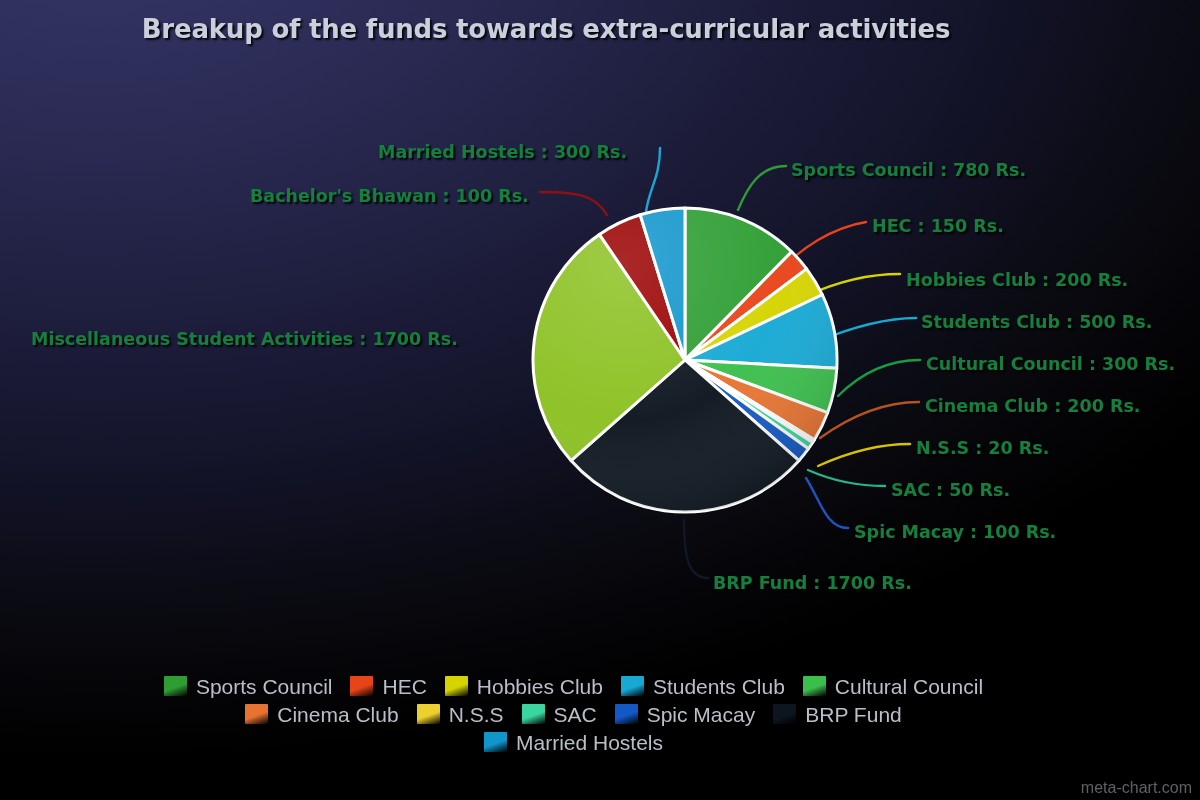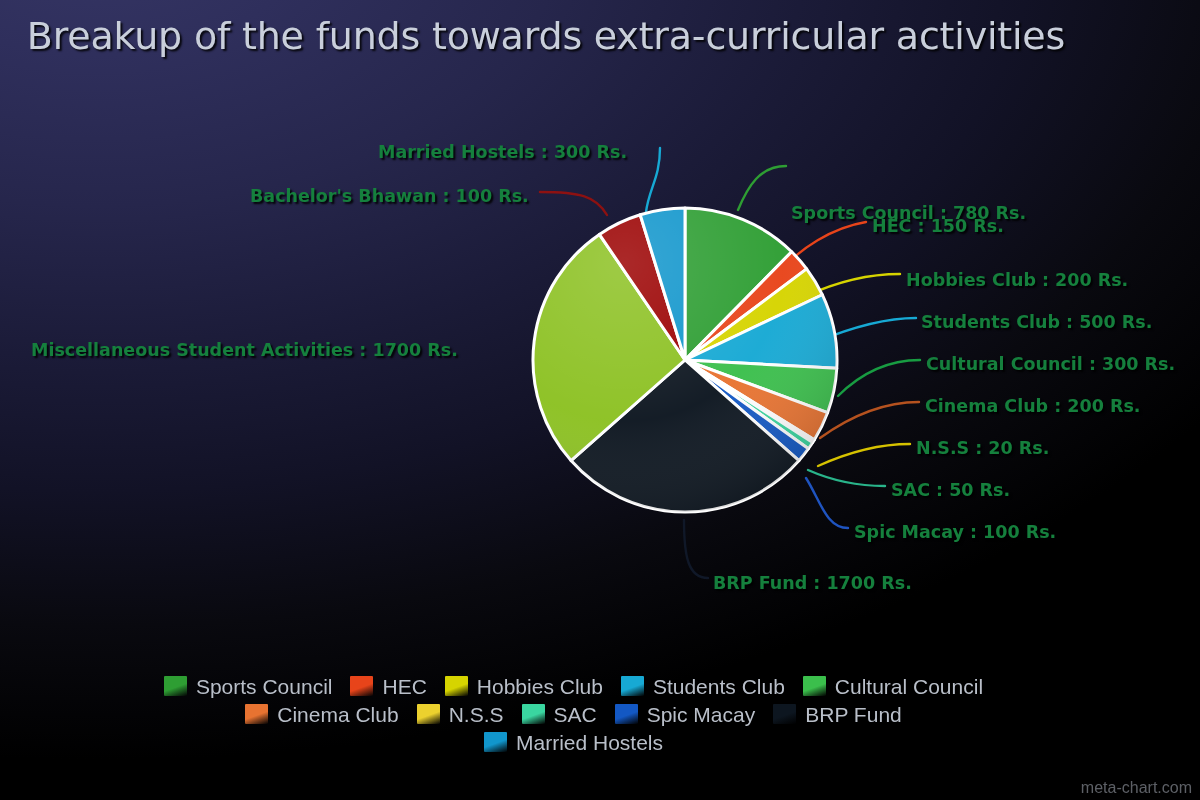--- a/index.html
+++ b/index.html
@@ -19,22 +19,22 @@
     position: absolute;
     inset: 0;
     background: radial-gradient(ellipse 115% 105% at 8% -10%, #373766 0%, #2f2f5c 16%, #26264c 34%, #1b1b38 52%, #121226 68%, #09090f 84%, #000000 100%);
   }
   #chart-title {
     position: absolute;
     top: 14px;
     left: 0;
     width: 1092px;
     text-align: center;
-    font-size: 38px;
-    font-weight: normal;
+    font-size: 26px;
+    font-weight: bold;
     color: #c9cfdb;
     letter-spacing: -0.2px;
     text-shadow: 2px 2px 2px rgba(0,0,0,0.85);
     font-family: "DejaVu Sans", sans-serif;
   }
   #pie-svg {
     position: absolute;
     top: 0;
     left: 0;
   }
@@ -156,31 +156,31 @@
         <path d="M 685 360 L 640.20 214.75 A 152 152 0 0 1 685.00 208.00 Z" fill="#1196cc" stroke="#ffffff" stroke-width="3" stroke-linejoin="round">
           <title>Married Hostels : 300 Rs.</title>
         </path>
       </g>
     <circle id="pie-sheen" fill="url(#sheen)" pointer-events="none" cx="685" cy="360" r="152"></circle>
   </svg>
 
   <div id="callout-layer">
       <div class="pie-label" style="left: 378px; top: 142px;">Married Hostels : 300 Rs.</div>
       <div class="pie-label" style="left: 250px; top: 186px;">Bachelor's Bhawan : 100 Rs.</div>
-      <div class="pie-label" style="left: 791px; top: 160px; margin-top: 43px;">Sports Council : 780 Rs.</div>
+      <div class="pie-label" style="left: 791px; top: 160px;">Sports Council : 780 Rs.</div>
       <div class="pie-label" style="left: 872px; top: 216px;">HEC : 150 Rs.</div>
       <div class="pie-label" style="left: 906px; top: 270px;">Hobbies Club : 200 Rs.</div>
       <div class="pie-label" style="left: 921px; top: 312px;">Students Club : 500 Rs.</div>
       <div class="pie-label" style="left: 926px; top: 354px;">Cultural Council : 300 Rs.</div>
       <div class="pie-label" style="left: 925px; top: 396px;">Cinema Club : 200 Rs.</div>
       <div class="pie-label" style="left: 916px; top: 438px;">N.S.S : 20 Rs.</div>
       <div class="pie-label" style="left: 891px; top: 480px;">SAC : 50 Rs.</div>
       <div class="pie-label" style="left: 854px; top: 522px;">Spic Macay : 100 Rs.</div>
       <div class="pie-label" style="left: 713px; top: 573px;">BRP Fund : 1700 Rs.</div>
-      <div class="pie-label" style="left: 31px; top: 329px; margin-top: 11px;">Miscellaneous Student Activities : 1700 Rs.</div>
+      <div class="pie-label" style="left: 31px; top: 329px;">Miscellaneous Student Activities : 1700 Rs.</div>
     </div>
 
   <div id="legend">
       <div class="legend-row">
         <div class="legend-item">
           <span class="legend-swatch" style="background: linear-gradient(160deg, rgb(46, 158, 51) 0%, rgb(46, 158, 51) 55%, rgba(0, 0, 0, 0.35) 100%);"></span>
           <span class="legend-text">Sports Council</span>
         </div>
         <div class="legend-item">
           <span class="legend-swatch" style="background: linear-gradient(160deg, rgb(232, 68, 26) 0%, rgb(232, 68, 26) 55%, rgba(0, 0, 0, 0.35) 100%);"></span>

